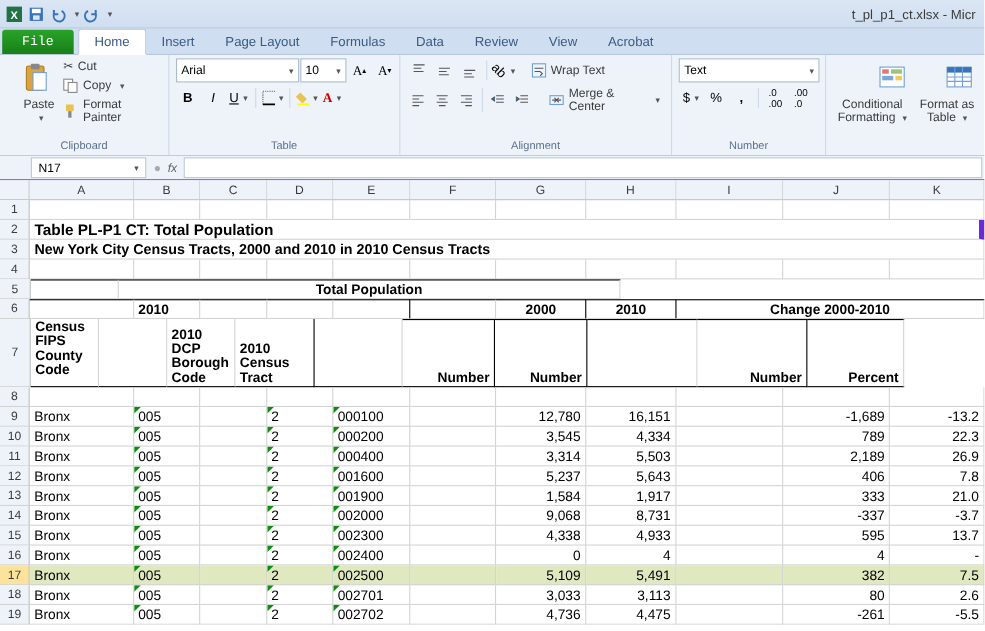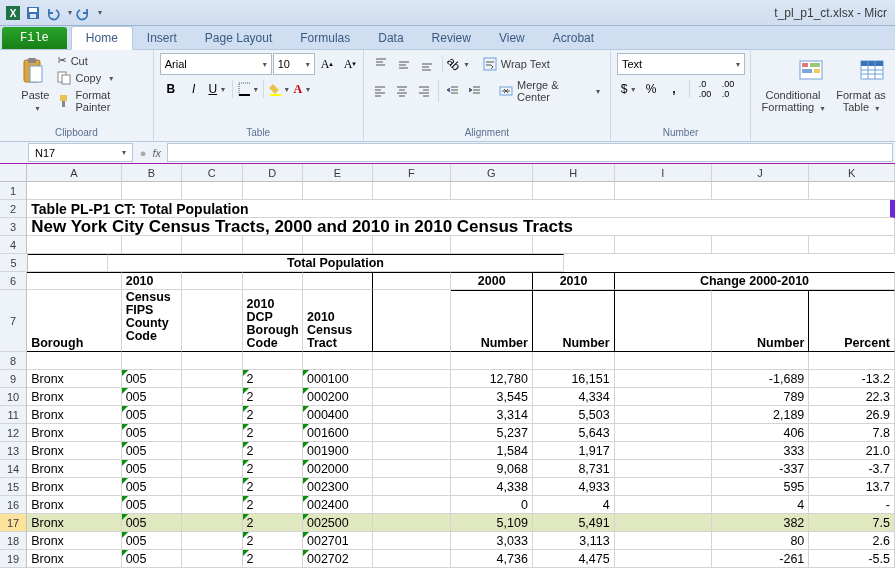--- a/index.html
+++ b/index.html
@@ -43,21 +43,21 @@
 
   
   .sheet { position:relative; }
   .colheads { display:flex; height:18px; border-bottom:1px solid #c0c0c0; background:#eef3fa;}
   .corner { width:28px; border-right:1px solid #c0c0c0; background:#eef3fa;}
   .ch { border-right:1px solid #d4d4d4; text-align:center; font-size:11px; color:#3b3b3b; line-height:18px; background:#eef3fa;}
   .rowhd { width:28px; border-right:1px solid #c0c0c0; border-bottom:1px solid #d4d4d4; text-align:center; font-size:11px; color:#3b3b3b; background:#eef3fa; display:flex; align-items:center; justify-content:center;}
   .gr { display:flex; }
   .cell { border-right:1px solid #d4d4d4; border-bottom:1px solid #d4d4d4; font-family: Arial, sans-serif; font-size:12.5px; padding:1px 4px; overflow:hidden; white-space:nowrap; display:flex; align-items:center;}
   .cell.title { font-weight:bold; font-size:14px; }
-  .cell.sub { font-weight:bold; font-size:17px;text-align:center; }
+  .cell.sub { font-weight:bold; font-size:13px;text-align:center; }
   .right { justify-content:flex-end; }
   .center { justify-content:center; }
   .bt { border-top:1.5px solid #000; }
   .bb { border-bottom:1.5px solid #000 !important; }
   .br-thick { border-right:1.5px solid #000 !important; }
   .hl { background:#e0e8c0 !important; }
   .hlhd { background:#fbe39b !important; }
   .greentri { position:relative; }
   .greentri::before { content:""; position:absolute; top:0; left:0; border-top:6px solid #0a8f0a; border-right:6px solid transparent; }
   
@@ -451,21 +451,20 @@
         <div class="cell cC bt"></div>
         <div class="cell cD bt"></div>
         <div class="cell cE bt br-thick"></div>
         <div class="cell cF bt"></div>
         <div class="cell cG bt center br-thick" style="font-weight:bold">2000</div>
         <div class="cell cH bt center br-thick" style="font-weight:bold">2010</div>
         <div class="cell bt center" style="width:288px;font-weight:bold">Change 2000-2010</div>
       </div>
       <div class="gr" style="height:62px">
         <div class="rowhd" style="height:62px">7</div>
-        <div class="cell cA bb" style="align-items:flex-end;font-weight:bold">Borough</div>
         <div class="cell cB bb" style="white-space:normal;align-items:flex-start;font-weight:bold;line-height:13px">Census FIPS County Code</div>
         <div class="cell cC bb"></div>
         <div class="cell cD bb" style="white-space:normal;align-items:flex-end;font-weight:bold;line-height:13px">2010 DCP Borough Code</div>
         <div class="cell cE bb br-thick" style="white-space:normal;align-items:flex-end;font-weight:bold;line-height:13px">2010 Census Tract</div>
         <div class="cell cF bb"></div>
         <div class="cell cG bb right br-thick" style="align-items:flex-end;font-weight:bold;border-top:1.5px solid #000">Number</div>
         <div class="cell cH bb right br-thick" style="align-items:flex-end;font-weight:bold;border-top:1.5px solid #000">Number</div>
         <div class="cell cI bb" style="border-top:1.5px solid #000"></div>
         <div class="cell cJ bb right br-thick" style="align-items:flex-end;font-weight:bold;border-top:1.5px solid #000">Number</div>
         <div class="cell cK bb right" style="align-items:flex-end;font-weight:bold;border-top:1.5px solid #000">Percent</div>

